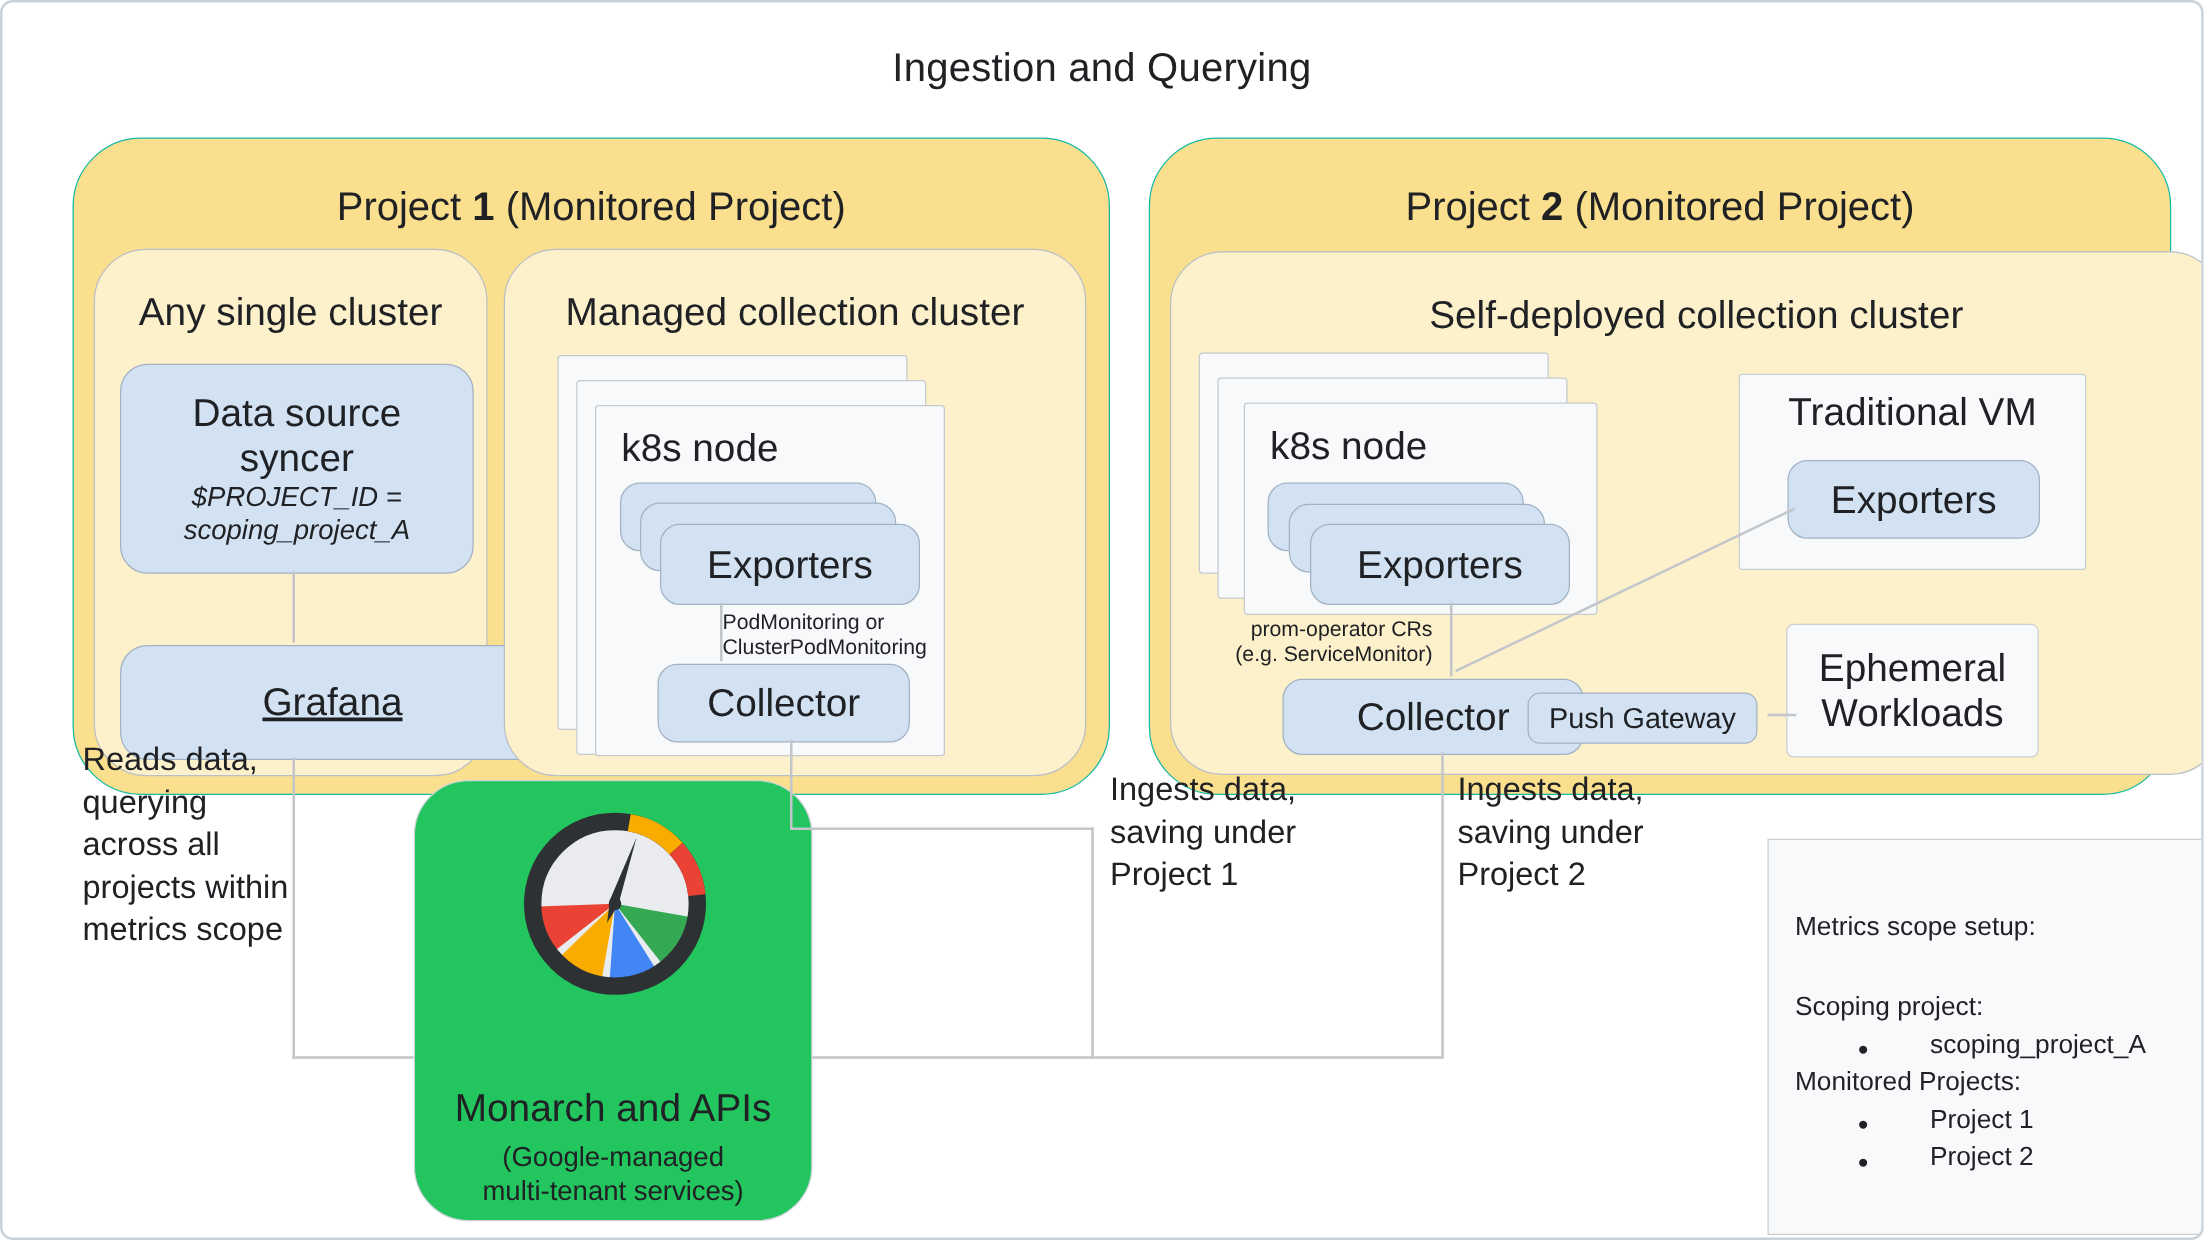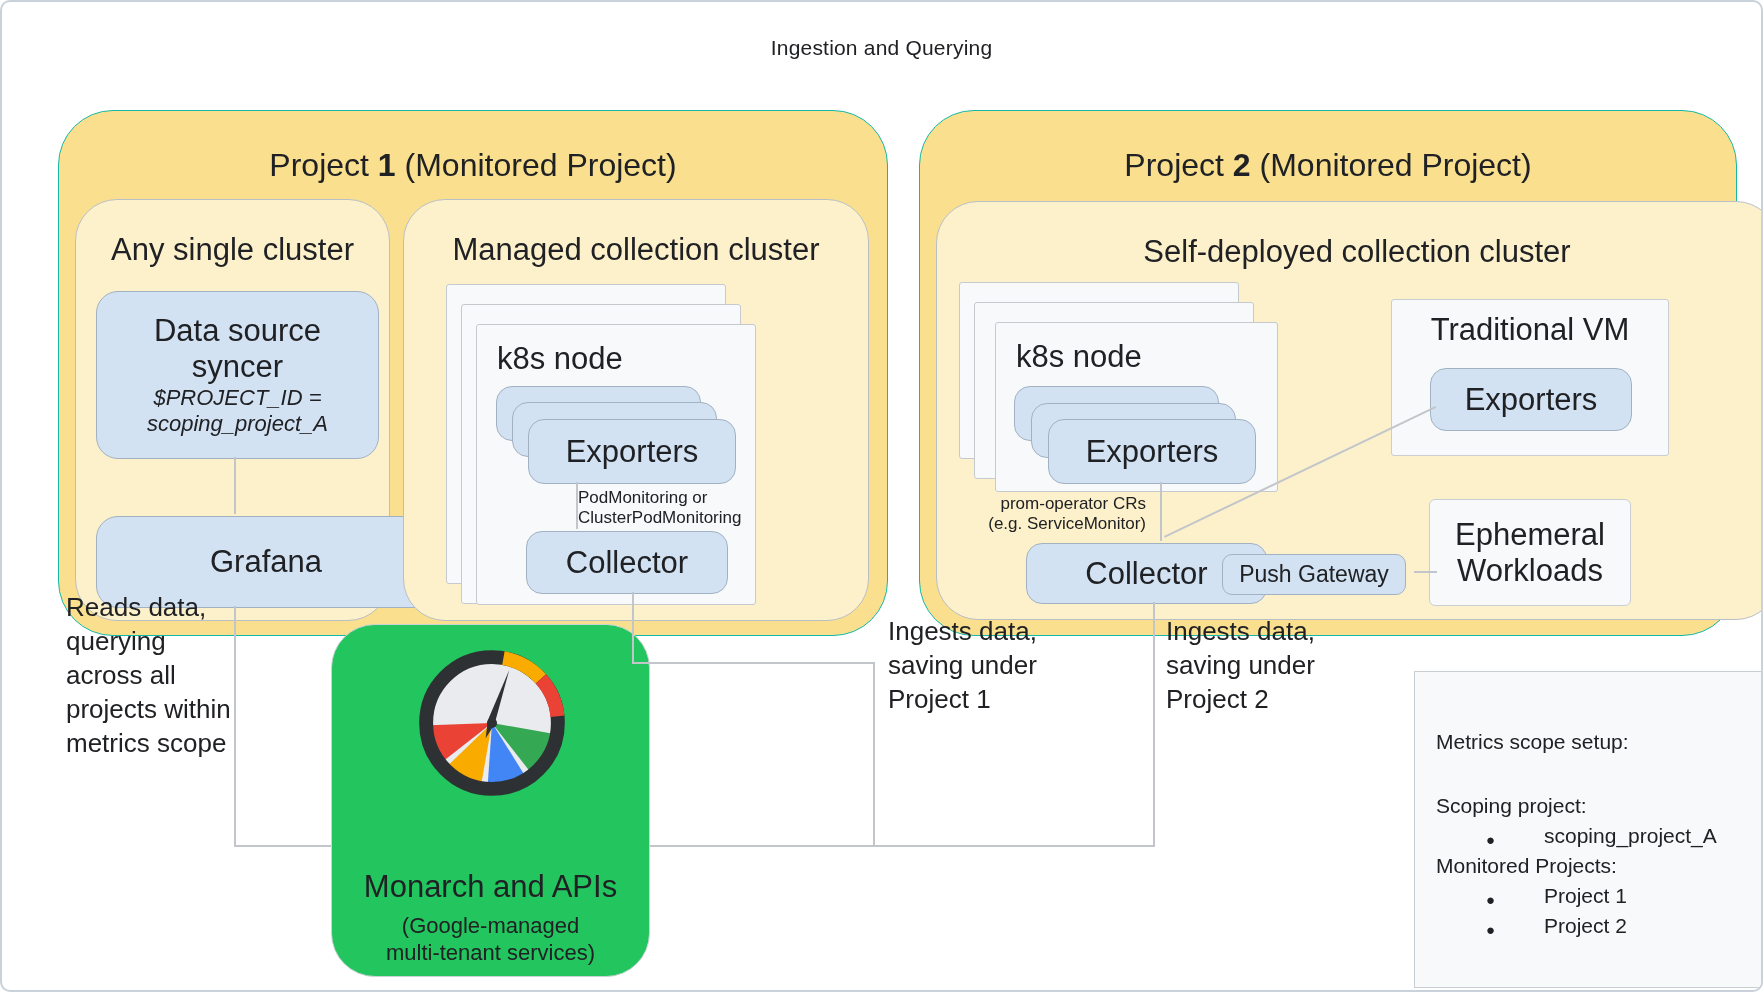--- a/index.html
+++ b/index.html
@@ -1,21 +1,21 @@
 <!DOCTYPE html>
 <html><head>
 <meta charset="utf-8">
 <style>
   html,body{margin:0;padding:0;background:#ffffff;}
   body{font-family:"Liberation Sans","DejaVu Sans",sans-serif;color:#202124;}
   .canvas{position:relative;width:1763px;height:992px;background:#ffffff;
           border:2px solid #c9d2da;border-radius:10px;box-sizing:border-box;overflow:hidden;}
   .abs{position:absolute;box-sizing:border-box;}
   .center{text-align:center;}
-  .diagram-title{left:0;right:0;top:34px;font-size:21px;letter-spacing:.2px;}
+  .diagram-title{left:0;right:0;top:34px;font-size:32px;letter-spacing:.2px;}
   .project{background:#fae08e;border:1px solid #14b8a6;border-radius:55px;}
   .project-header{left:0;right:0;top:36px;font-size:32px;}
   .panel{background:#fdf1cb;border:1.5px solid #b9bfc7;border-radius:42px;}
   .panel-header{left:0;right:0;top:32px;font-size:31px;}
   .card{background:#f7f9fb;border:1.5px solid #c6cacf;border-radius:3px;}
   .bluebox{background:#d2e2f3;border:1.5px solid #a2b2c3;border-radius:22px;
            display:flex;flex-direction:column;align-items:center;justify-content:center;}
   .bluebox.small-r{border-radius:16px;}
   .big-label{font-size:31px;}
   .k8s-label{font-size:31px;}
@@ -48,21 +48,21 @@
     </div>
 
     <div class="abs panel" style="left:16px;top:88px;width:315px;height:422px;">
       <div class="abs center panel-header">Any single cluster</div>
       <div class="abs bluebox" style="left:20px;top:91px;width:283px;height:168px;">
         <div class="big-label">Data source</div>
         <div class="big-label">syncer</div>
         <div class="syncer-sub">$PROJECT_ID =</div>
         <div class="syncer-sub">scoping_project_A</div>
       </div>
-      <div class="abs bluebox" style="left:20px;top:316px;width:340px;height:92px;">
+      <div class="abs bluebox" style="left:20px;top:316px;width:340px;height:92px;text-decoration:underline;">
         <div class="big-label">Grafana</div>
       </div>
     </div>
 
     <div class="abs panel" style="left:344px;top:88px;width:466px;height:422px;">
       <div class="abs center panel-header">Managed collection cluster</div>
       <div class="abs card" style="left:42px;top:84px;width:280px;height:300px;"></div>
       <div class="abs card" style="left:57px;top:104px;width:280px;height:300px;"></div>
       <div class="abs card" style="left:72px;top:124px;width:280px;height:281px;">
         <div class="abs k8s-label" style="left:20px;top:16px;">k8s node</div>

